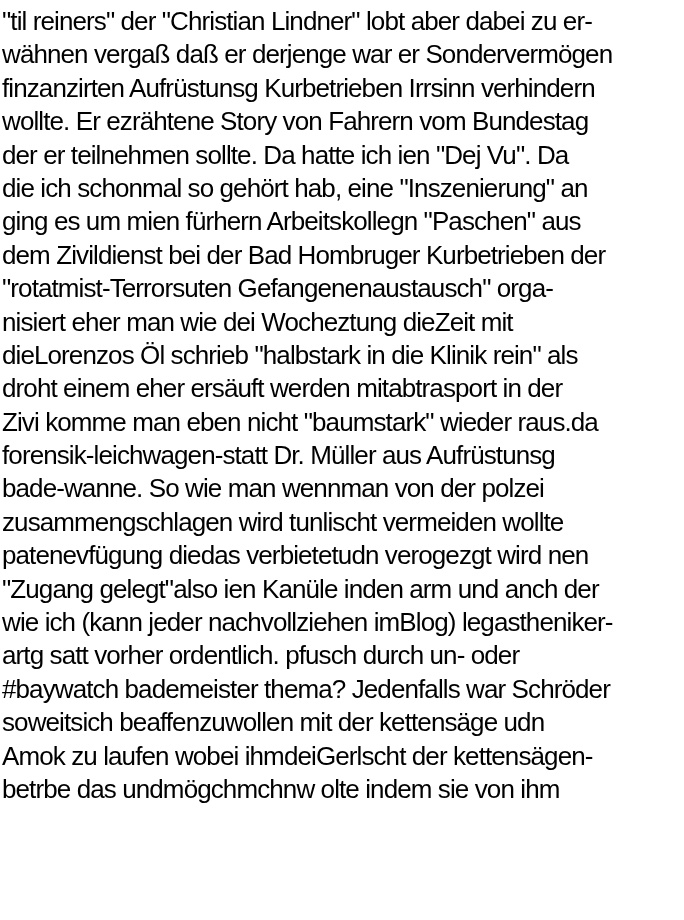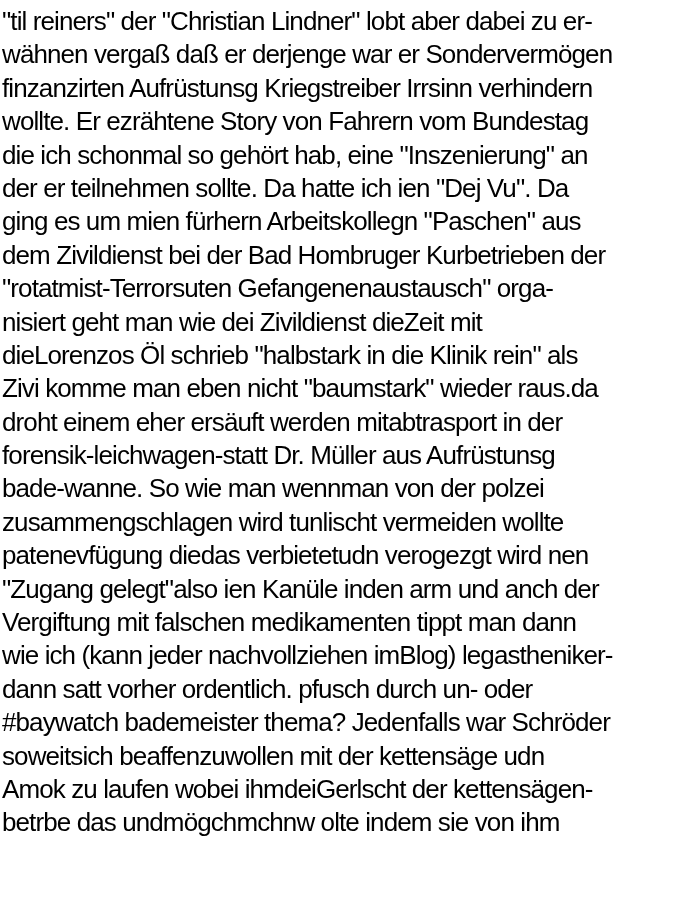--- a/index.html
+++ b/index.html
@@ -29,36 +29,35 @@
     height: 33.4px;
     overflow: hidden;
   }
 </style>
 </head>
 <body>
 
 <div class="document">
   <div class="line">"til reiners" der "Christian Lindner" lobt aber dabei zu er-</div>
   <div class="line">wähnen vergaß daß er derjenge war er Sondervermögen</div>
-  <div class="line">finzanzirten Aufrüstunsg Kriegstreiber Irrsinn verhindern</div>
+  <div class="line">finzanzirten Aufrüstunsg Kurbetrieben Irrsinn verhindern</div>
   <div class="line">wollte. Er ezrähtene Story von Fahrern vom Bundestag</div>
+  <div class="line">der er teilnehmen sollte. Da hatte ich ien "Dej Vu". Da</div>
   <div class="line">die ich schonmal so gehört hab, eine "Inszenierung" an</div>
-  <div class="line">der er teilnehmen sollte. Da hatte ich ien "Dej Vu". Da</div>
   <div class="line">ging es um mien fürhern Arbeitskollegn "Paschen" aus</div>
   <div class="line">dem Zivildienst bei der Bad Hombruger Kurbetrieben der</div>
   <div class="line">"rotatmist-Terrorsuten Gefangenenaustausch" orga-</div>
-  <div class="line">nisiert geht man wie dei Zivildienst dieZeit mit</div>
+  <div class="line">nisiert eher man wie dei Wocheztung dieZeit mit</div>
   <div class="line">dieLorenzos Öl schrieb "halbstark in die Klinik rein" als</div>
+  <div class="line">droht einem eher ersäuft werden mitabtrasport in der</div>
   <div class="line">Zivi komme man eben nicht "baumstark" wieder raus.da</div>
-  <div class="line">droht einem eher ersäuft werden mitabtrasport in der</div>
   <div class="line">forensik-leichwagen-statt Dr. Müller aus Aufrüstunsg</div>
   <div class="line">bade-wanne. So wie man wennman von der polzei</div>
   <div class="line">zusammengschlagen wird tunlischt vermeiden wollte</div>
   <div class="line">patenevfügung diedas verbietetudn verogezgt wird nen</div>
   <div class="line">"Zugang gelegt"also ien Kanüle inden arm und anch der</div>
-  <div class="line">Vergiftung mit falschen medikamenten tippt man dann</div>
   <div class="line">wie ich (kann jeder nachvollziehen imBlog) legastheniker-</div>
-  <div class="line">dann satt vorher ordentlich. pfusch durch un- oder</div>
+  <div class="line">artg satt vorher ordentlich. pfusch durch un- oder</div>
   <div class="line">#baywatch bademeister thema? Jedenfalls war Schröder</div>
   <div class="line">soweitsich beaffenzuwollen mit der kettensäge udn</div>
   <div class="line">Amok zu laufen wobei ihmdeiGerlscht der kettensägen-</div>
   <div class="line">betrbe das undmögchmchnw olte indem sie von ihm</div>
 </div>
 
 </body></html>

